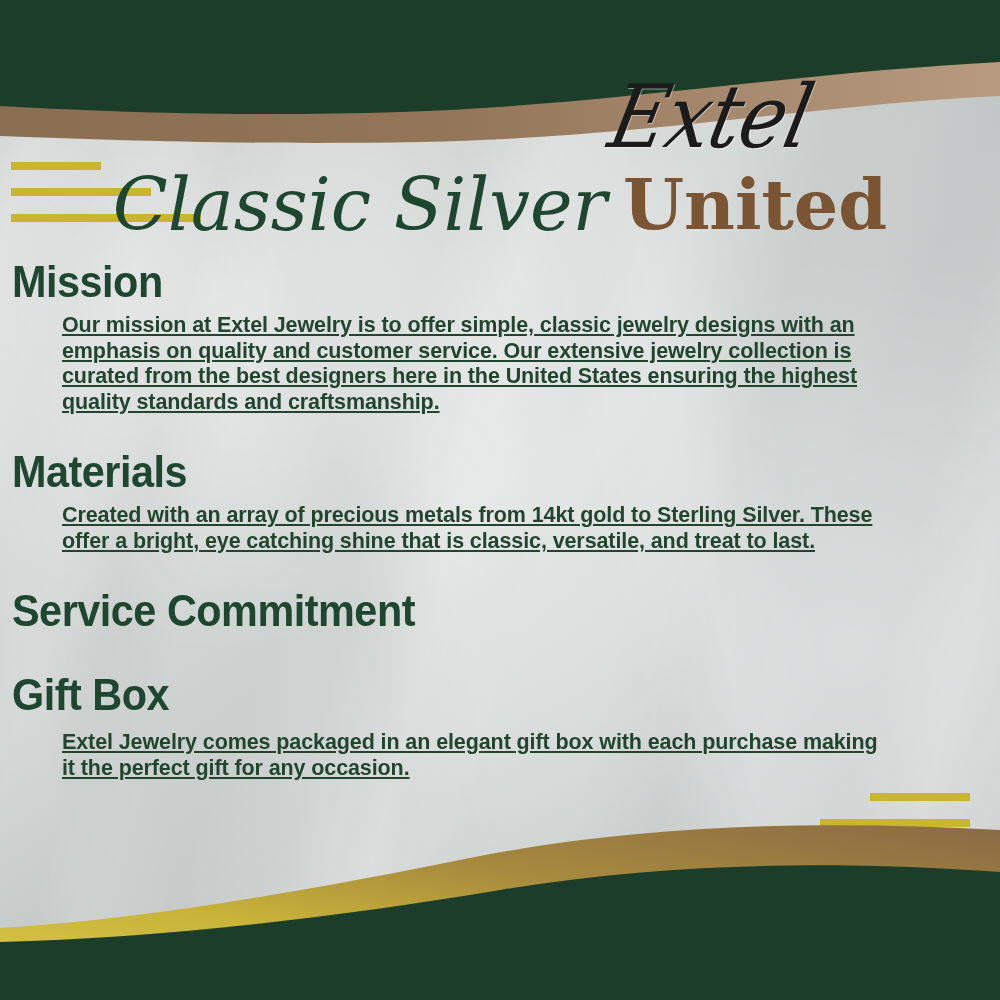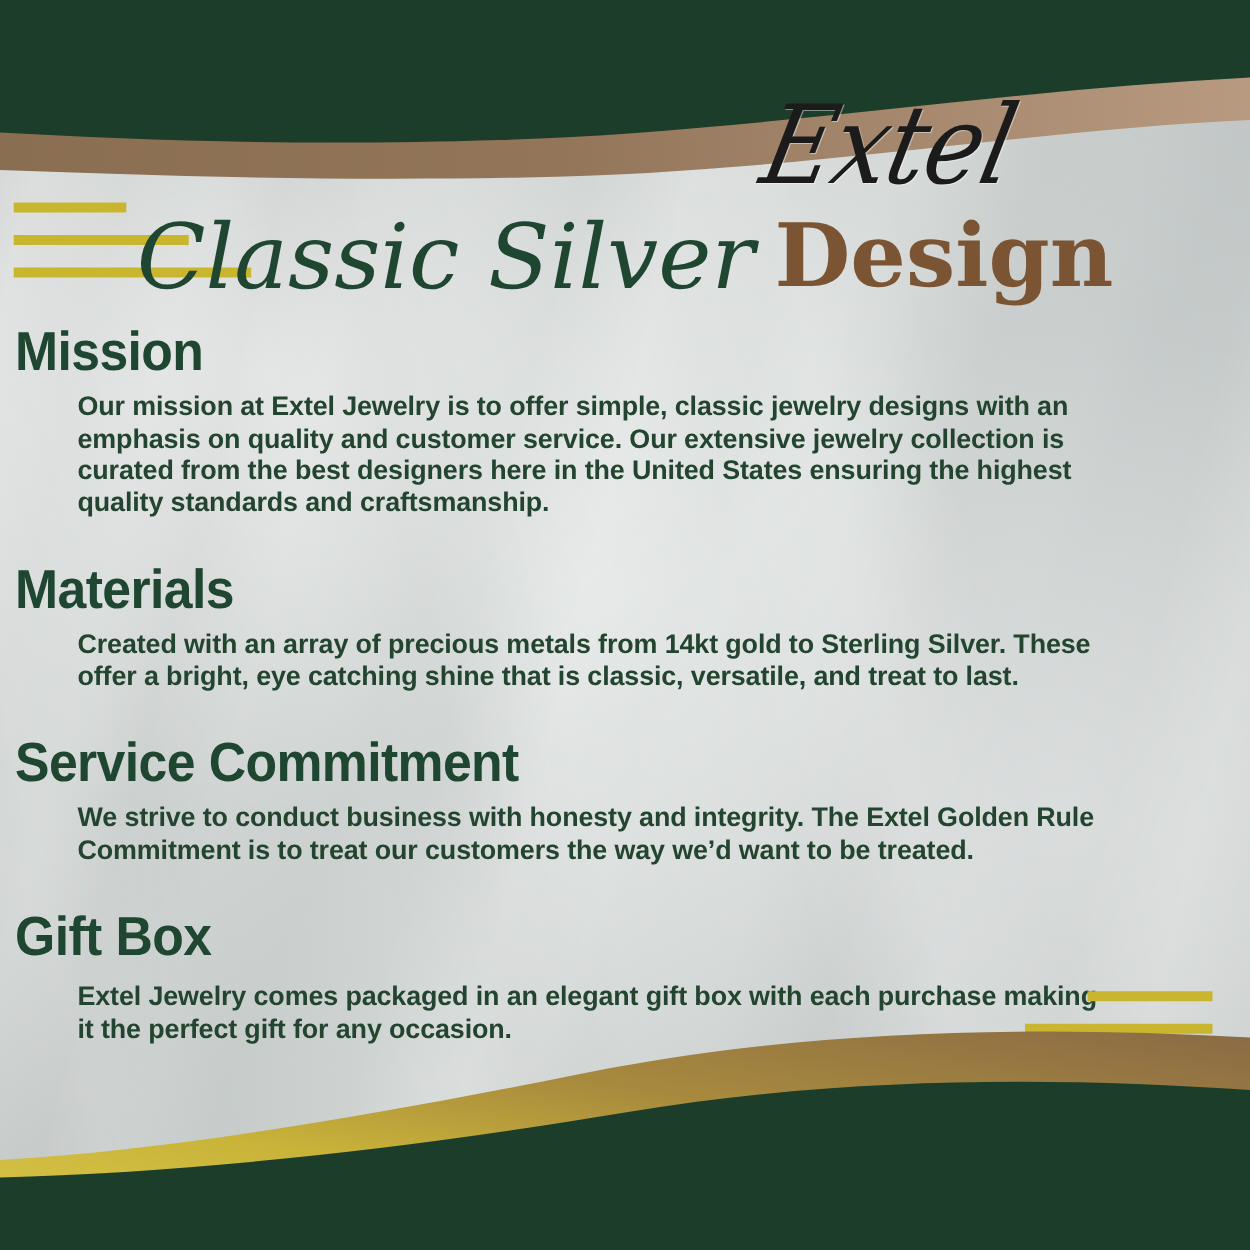--- a/index.html
+++ b/index.html
@@ -143,20 +143,21 @@
     transform-origin: left center;
   }
   .section-body {
     font-family: "Liberation Sans", sans-serif;
     font-weight: 600;
     font-size: 21.5px;
     line-height: 25.5px;
     color: #23452f;
     margin: 0 20px 0 62px;
     letter-spacing: -0.1px;
+    text-decoration: underline;
   }
   .sec-materials .section-heading { margin-top: 0; }
   .gap-a { height: 26px; }
   .gap-b { height: 26px; }
   .gap-c { height: 26px; }
   .gift-body { margin-top: 8px; }
 </style>
 </head>
 <body>
 
@@ -181,40 +182,39 @@
 
   <div class="bar-group bar-group-tl">
     <div class="bar" style="width:90px"></div>
     <div class="bar" style="width:140px"></div>
     <div class="bar" style="width:190px"></div>
   </div>
 
   <div class="logo-script">Extel</div>
 
   <div class="title-row">
-    <span class="title-classic">Classic Silver</span><span class="title-design">Design</span>
+    <span class="title-classic">Classic Silver</span><span class="title-design">United</span>
   </div>
 
   <div class="content">
 
     <div class="section sec-mission">
       <h2 class="section-heading">Mission</h2>
       <p class="section-body">Our mission at Extel Jewelry is to offer simple, classic jewelry designs with an emphasis on quality and customer service. Our extensive jewelry collection is curated from the best designers here in the United States ensuring the highest quality standards and craftsmanship.</p>
     </div>
     <div class="gap-a"></div>
 
     <div class="section sec-materials">
       <h2 class="section-heading">Materials</h2>
       <p class="section-body">Created with an array of precious metals from 14kt gold to Sterling Silver. These offer a bright, eye catching shine that is classic, versatile, and treat to last.</p>
     </div>
     <div class="gap-b"></div>
 
     <div class="section sec-service">
       <h2 class="section-heading">Service Commitment</h2>
-      <p class="section-body">We strive to conduct business with honesty and integrity. The Extel Golden Rule Commitment is to treat our customers the way we’d want to be treated.</p>
     </div>
     <div class="gap-c"></div>
 
     <div class="section sec-gift">
       <h2 class="section-heading">Gift Box</h2>
       <p class="section-body gift-body">Extel Jewelry comes packaged in an elegant gift box with each purchase making it the perfect gift for any occasion.</p>
     </div>
 
   </div>
 

